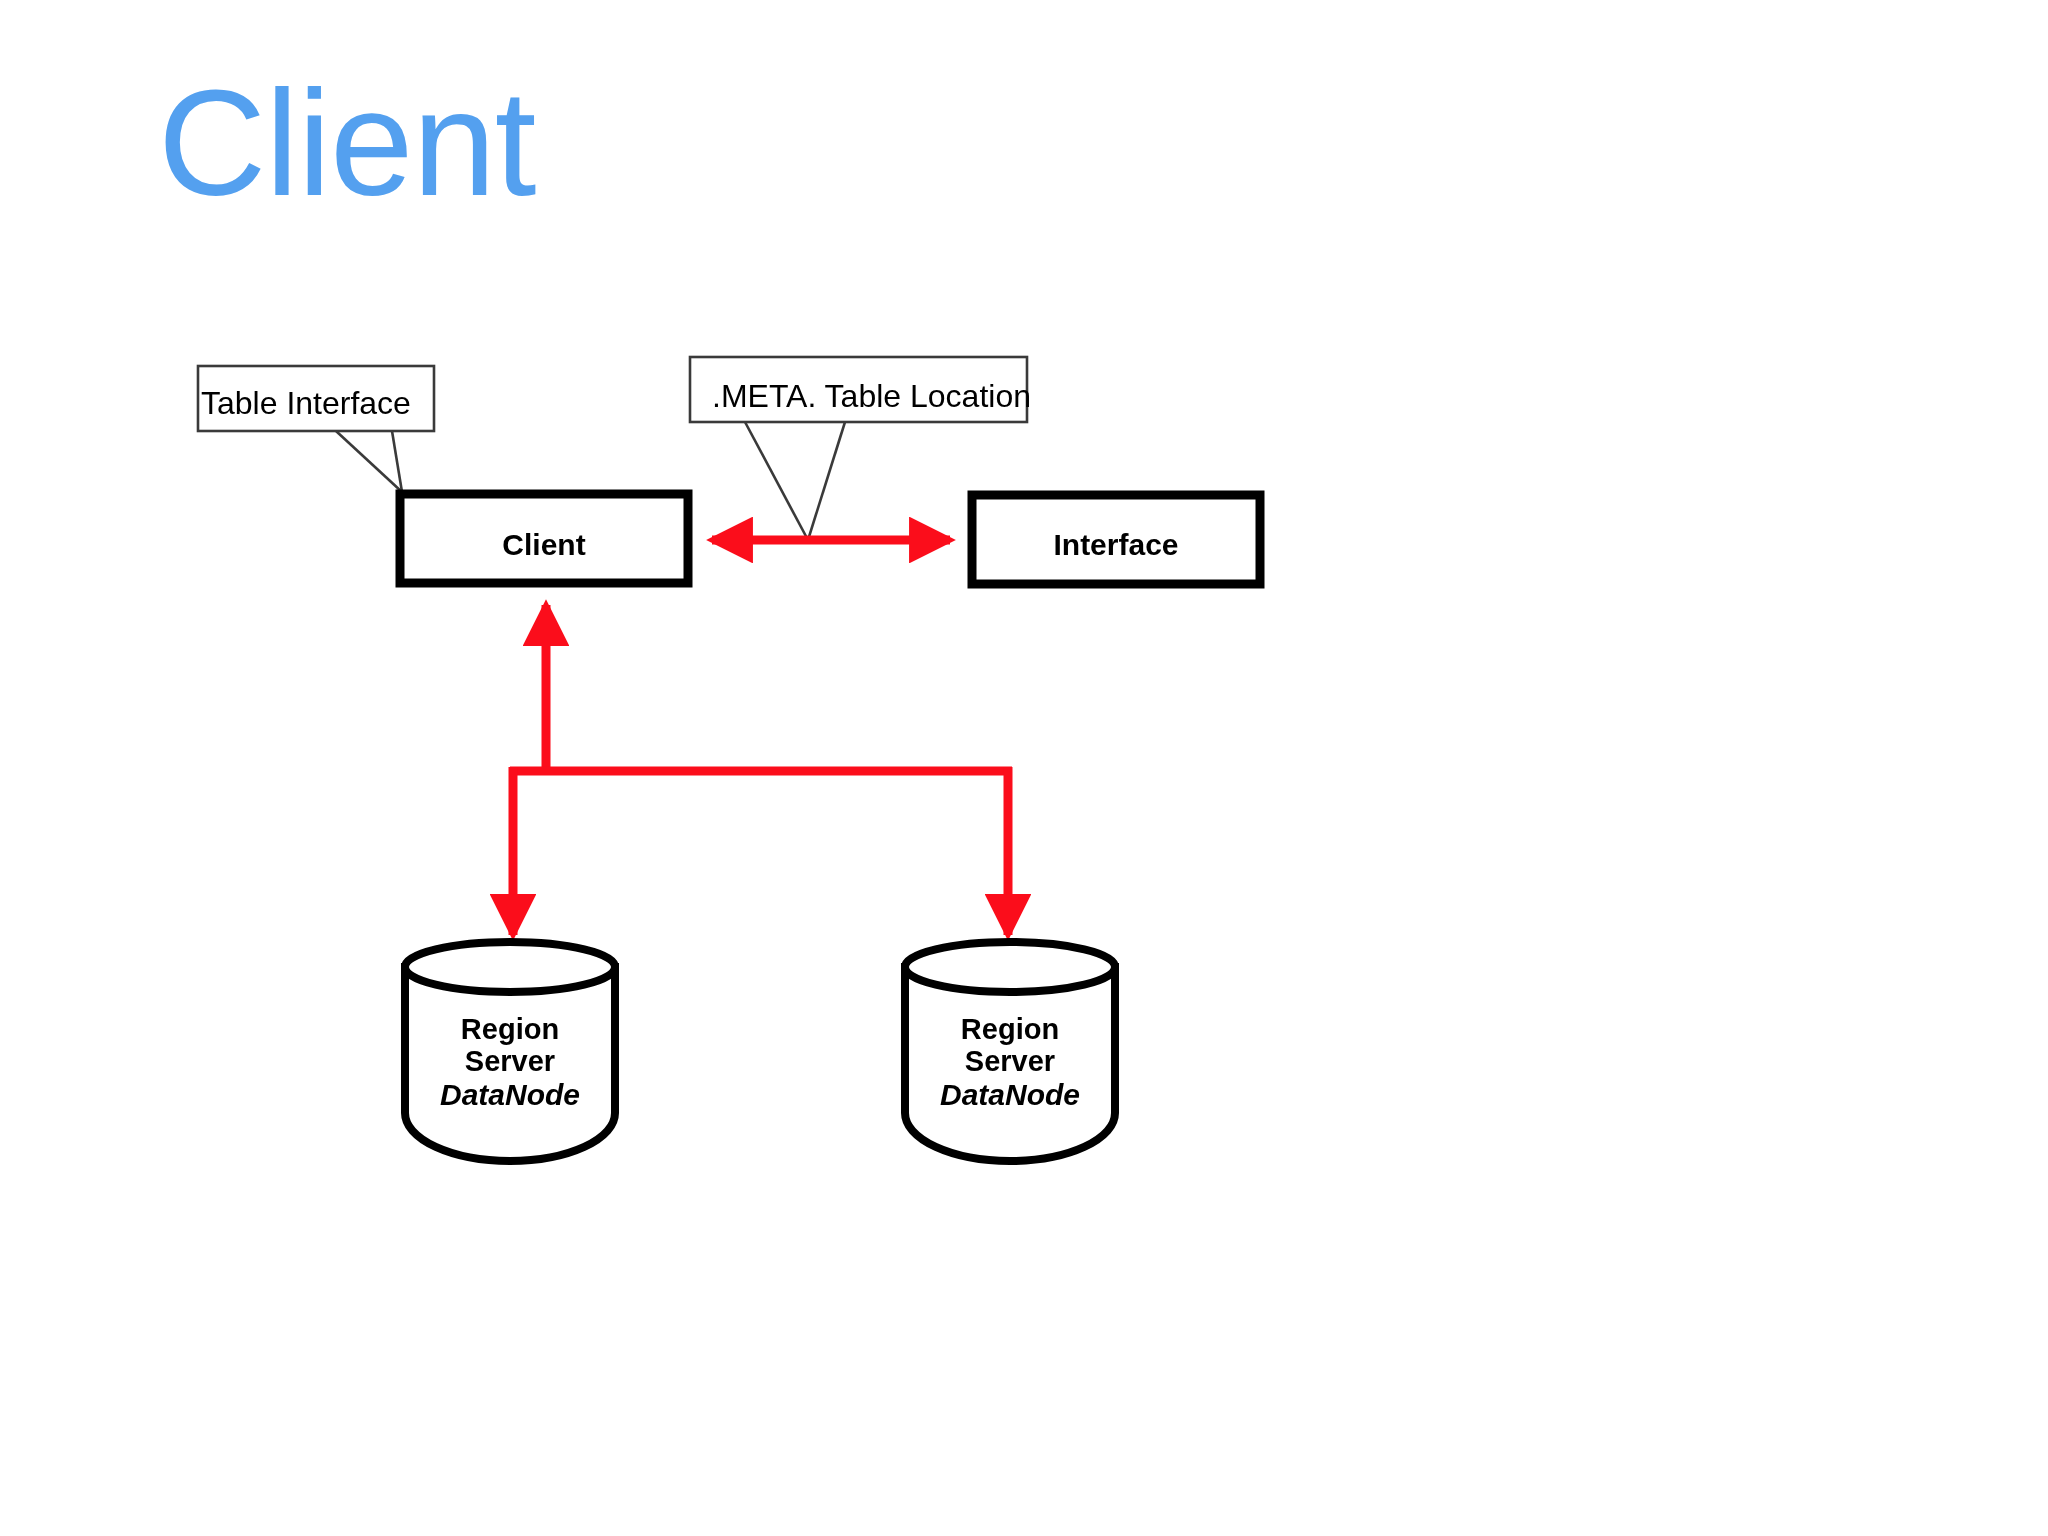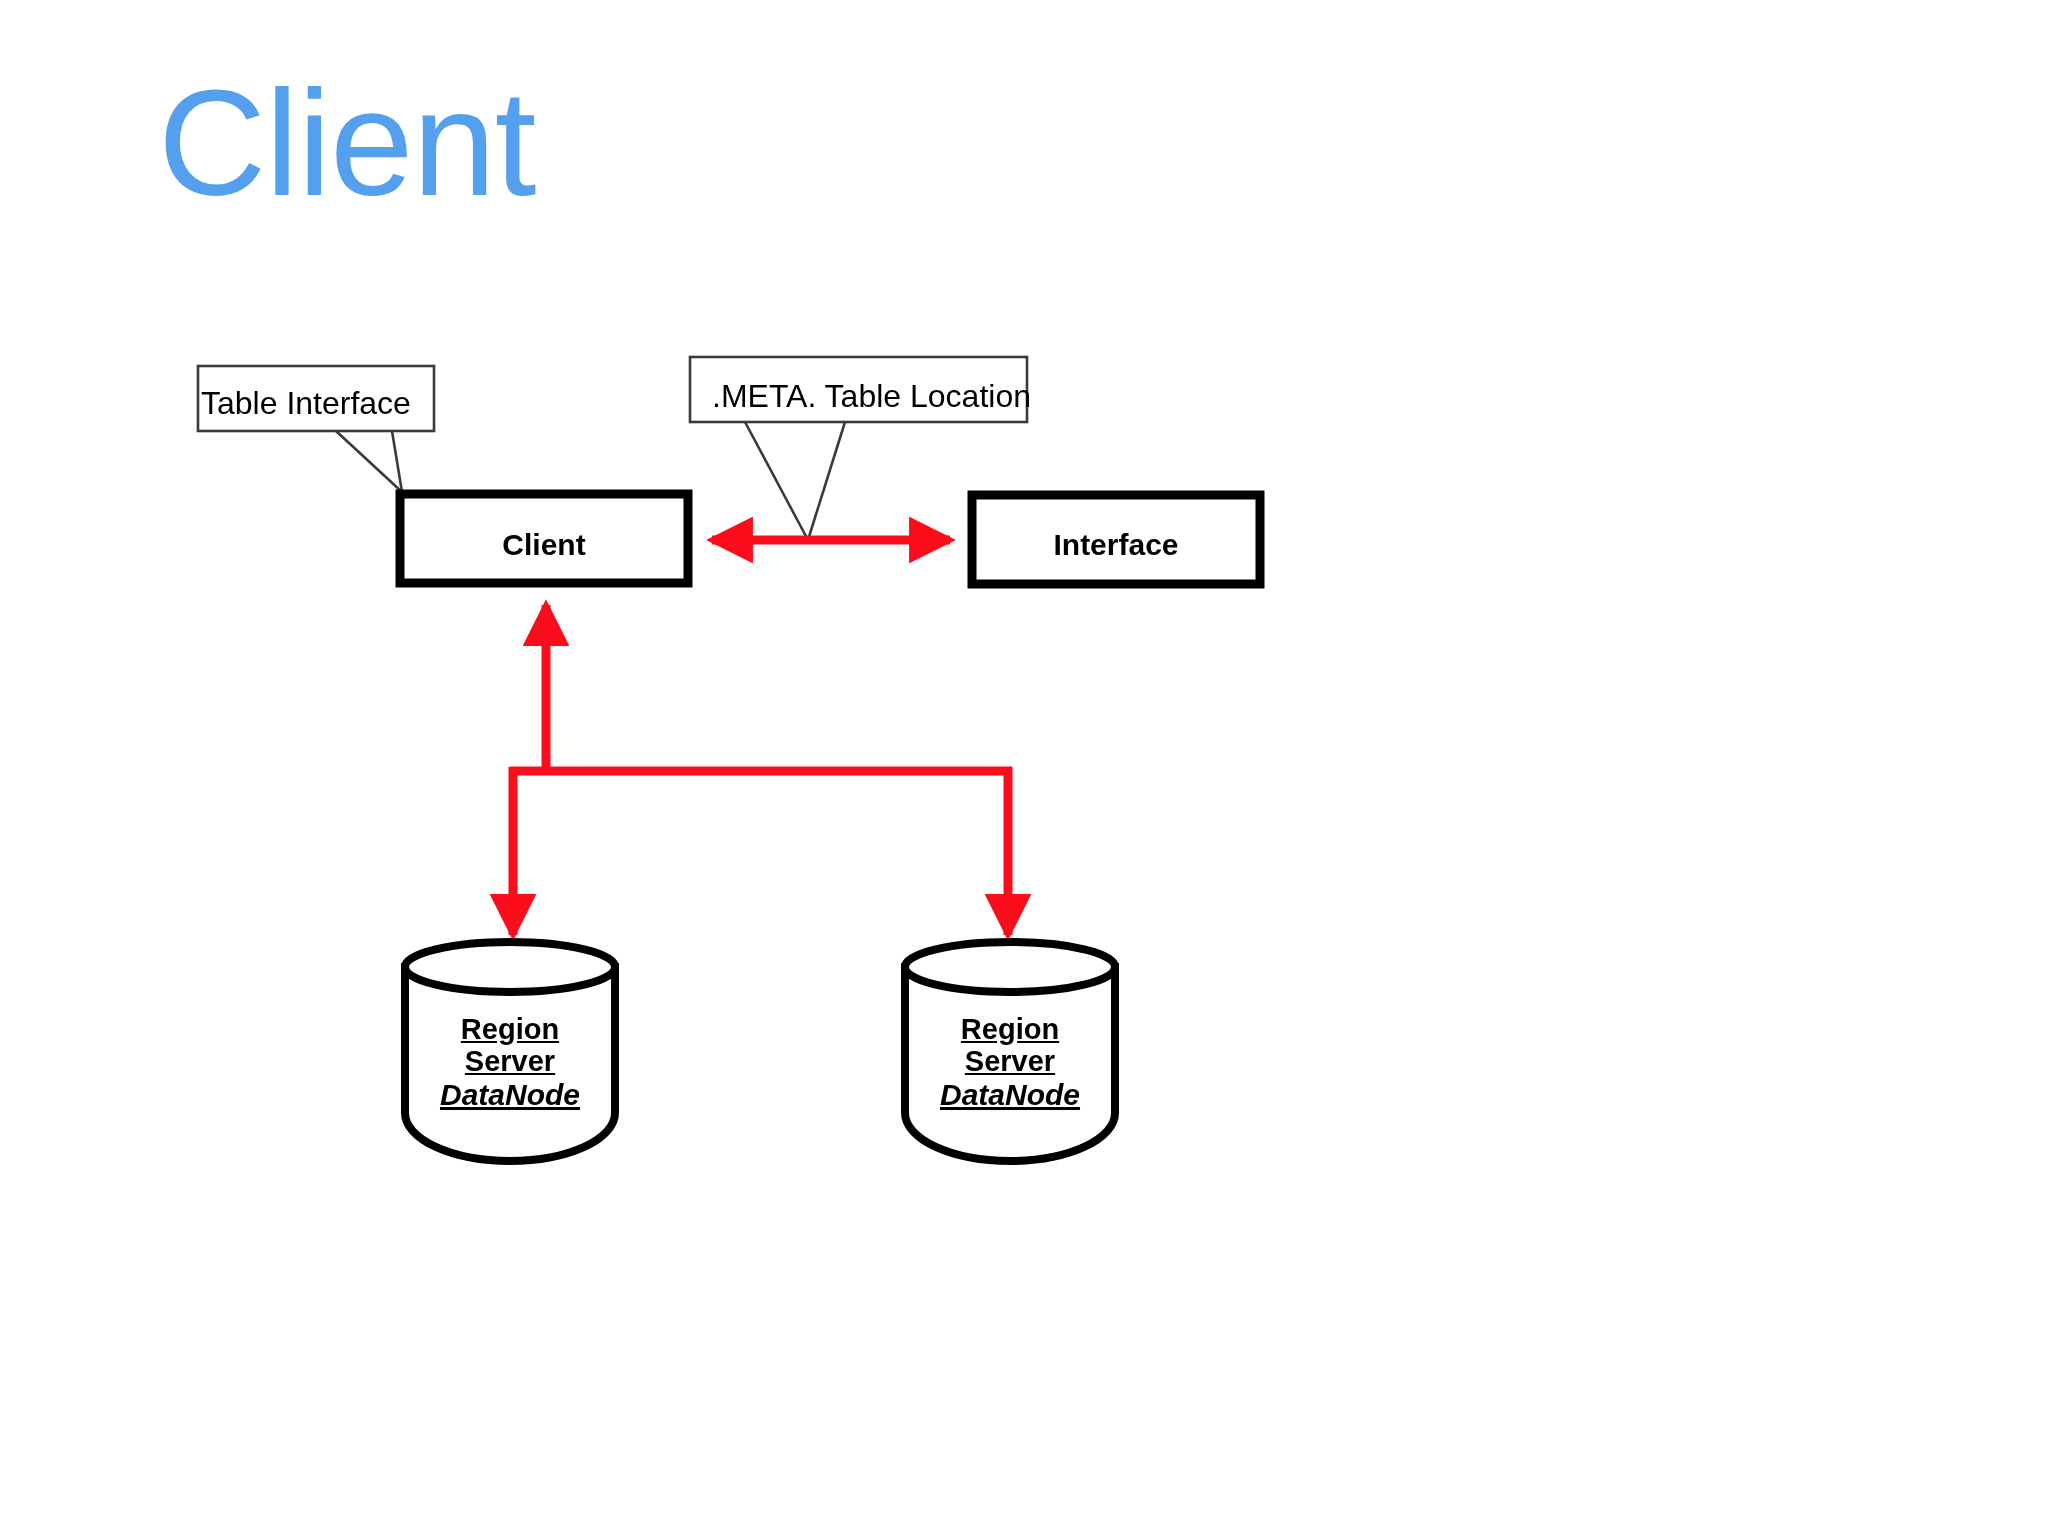--- a/index.html
+++ b/index.html
@@ -92,21 +92,20 @@
     top: 378px;
   }
 
   .cylinder-text {
     position: absolute;
     width: 220px;
     text-align: center;
     color: #000000;
     font-family: "Liberation Sans", sans-serif;
     line-height: 1.12;
-    text-decoration: underline;
   }
   .cylinder-text .cyl-line-bold {
     display: block;
     font-size: 29px;
     font-weight: bold;
   }
   .cylinder-text .cyl-line-italic {
     display: block;
     font-size: 30px;
     font-weight: bold;

